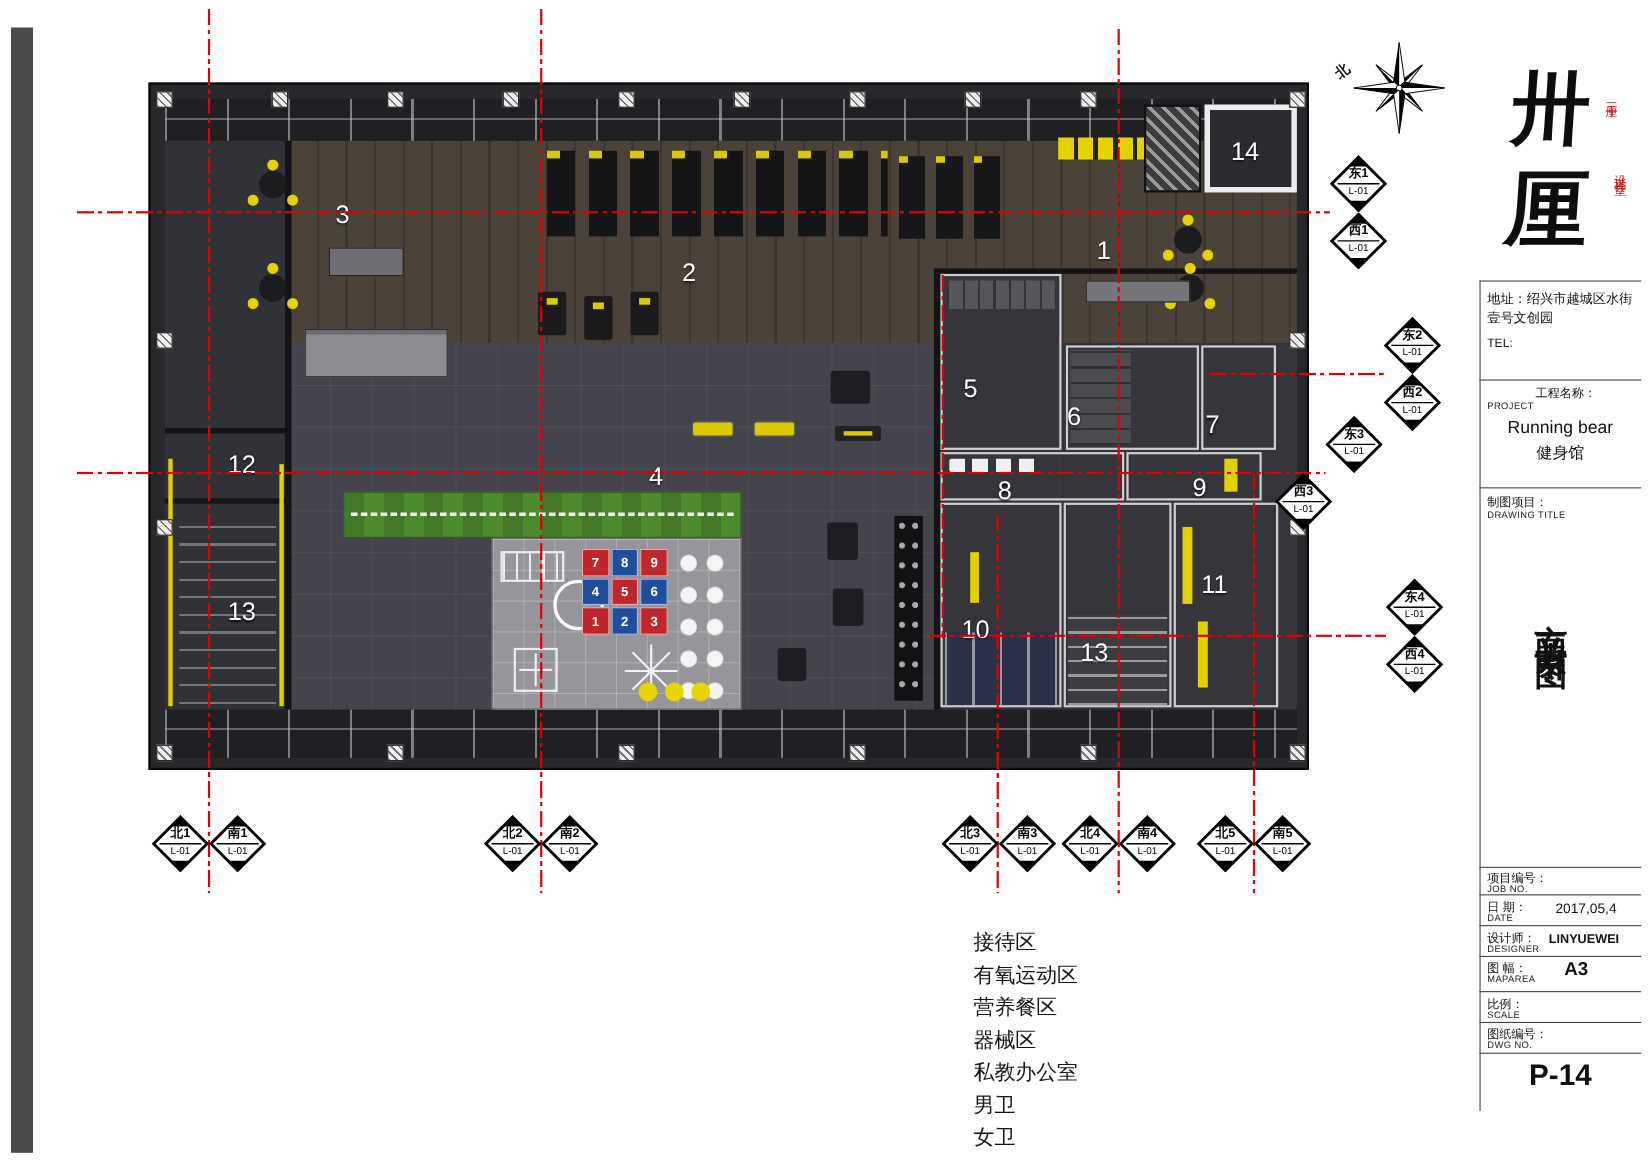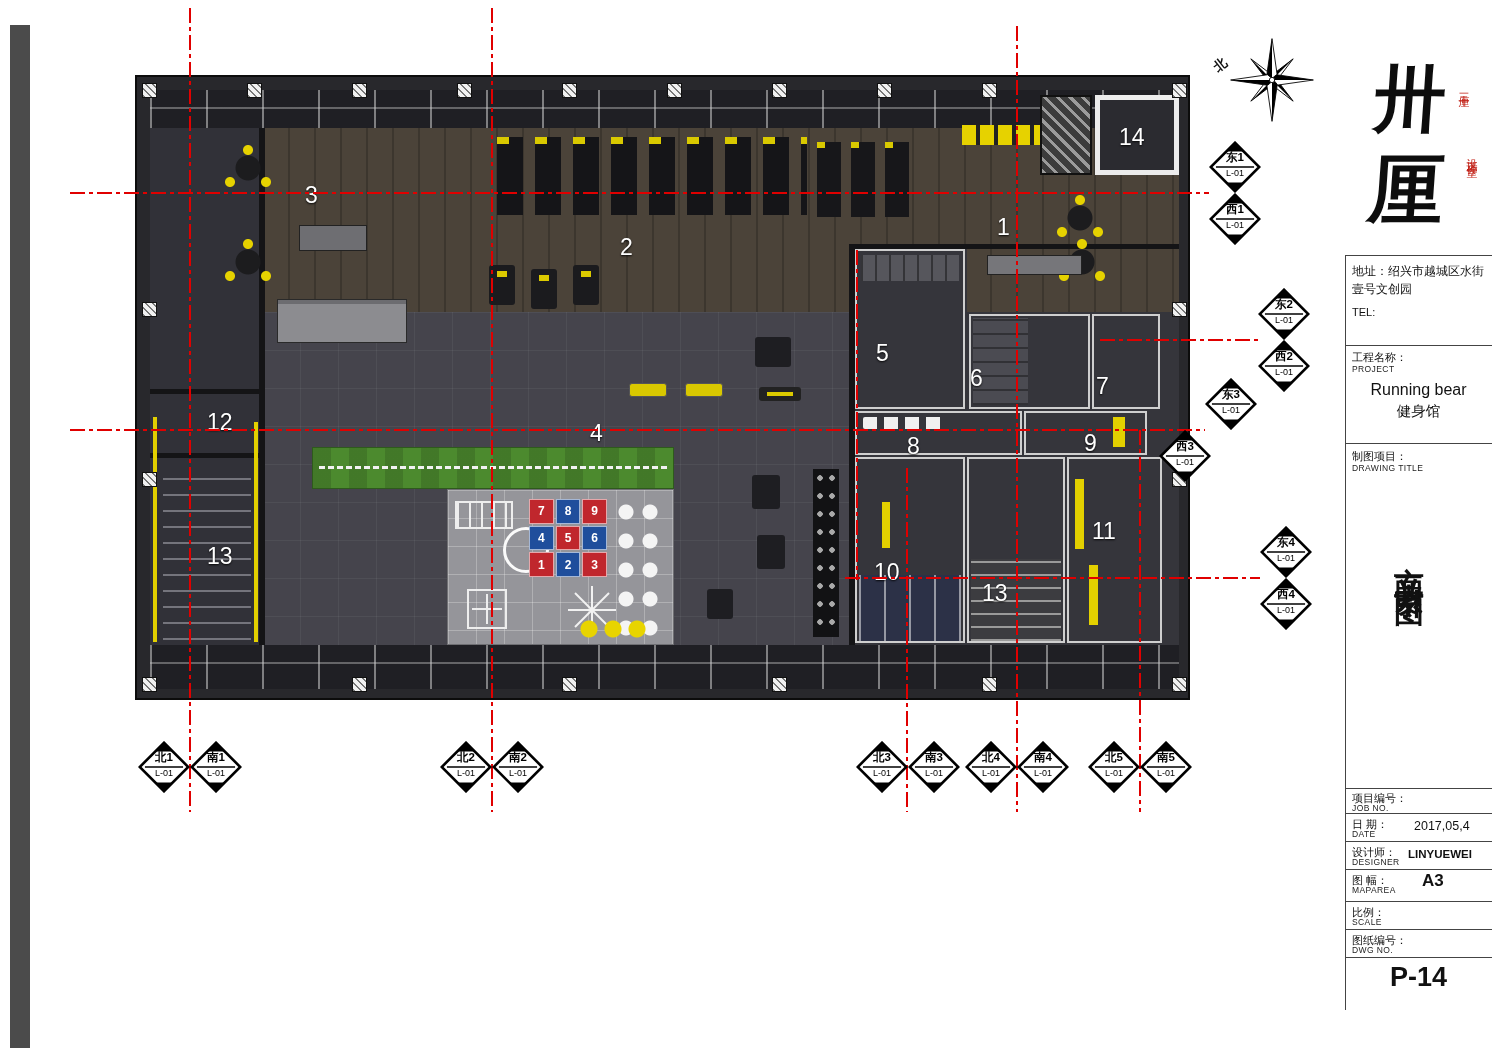--- a/index.html
+++ b/index.html
@@ -459,20 +459,29 @@
     <svg viewBox="0 0 60 60">
         <polygon class="dp" points="30,2 58,30 30,58 2,30"></polygon>
         <polygon class="df" points="30,2 40,12 20,12"></polygon>
         <polygon class="df" points="30,58 40,48 20,48"></polygon>
         <line class="dl" x1="8" y1="30" x2="52" y2="30"></line>
       </svg>
     <span class="dia-top">南5</span>
     <span class="dia-code">L-01</span>
   </div>
 
+  <div class="legend-col" style="left:885px;top:843px;">
+    <div>接待区</div>
+    <div>有氧运动区</div>
+    <div>营养餐区</div>
+    <div>器械区</div>
+    <div>私教办公室</div>
+    <div>男卫</div>
+    <div>女卫</div>
+  </div>
 
   <div class="abs" style="left:1352px;top:58px;width:140px;height:195px;">
     <span class="logo-char" style="left:22px;top:-6px;font-size:72px;">卅</span>
     <span class="logo-char" style="left:16px;top:82px;font-size:76px;">厘</span>
     <span class="logo-red" style="left:104px;top:26px;">三十厘</span>
     <span class="logo-red" style="left:112px;top:92px;">设计工作室</span>
   </div>
 
   <div class="tb-vline" style="top:255px;height:755px;"></div>
   <div class="tb-line" style="top:255px;"></div>
@@ -483,21 +492,21 @@
   <div class="tb-line" style="top:841px;"></div>
   <div class="tb-line" style="top:869px;"></div>
   <div class="tb-line" style="top:901px;"></div>
   <div class="tb-line" style="top:929px;"></div>
   <div class="tb-line" style="top:957px;"></div>
 
   <span class="tb-cn" style="top:263px;font-size:12px;">地址：绍兴市越城区水街</span>
   <span class="tb-cn" style="top:281px;font-size:12px;">壹号文创园</span>
   <span class="tb-cn" style="top:306px;">TEL:</span>
 
-  <span class="tb-cn" style="top:350px;">工程名称：</span>
+  <span class="tb-cn" style="top:350px;margin-left:44px;">工程名称：</span>
   <span class="tb-en" style="top:364px;">PROJECT</span>
   <div class="tb-center" style="top:381px;font-size:16px;">Running bear</div>
   <div class="tb-center" style="top:402px;font-size:14.5px;">健身馆</div>
 
   <span class="tb-cn" style="top:449px;">制图项目：</span>
   <span class="tb-en" style="top:463px;">DRAWING TITLE</span>
   <div class="vtitle">立面索引图</div>
 
   <span class="tb-cn" style="top:791px;">项目编号：</span>
   <span class="tb-en" style="top:803px;">JOB NO.</span>

